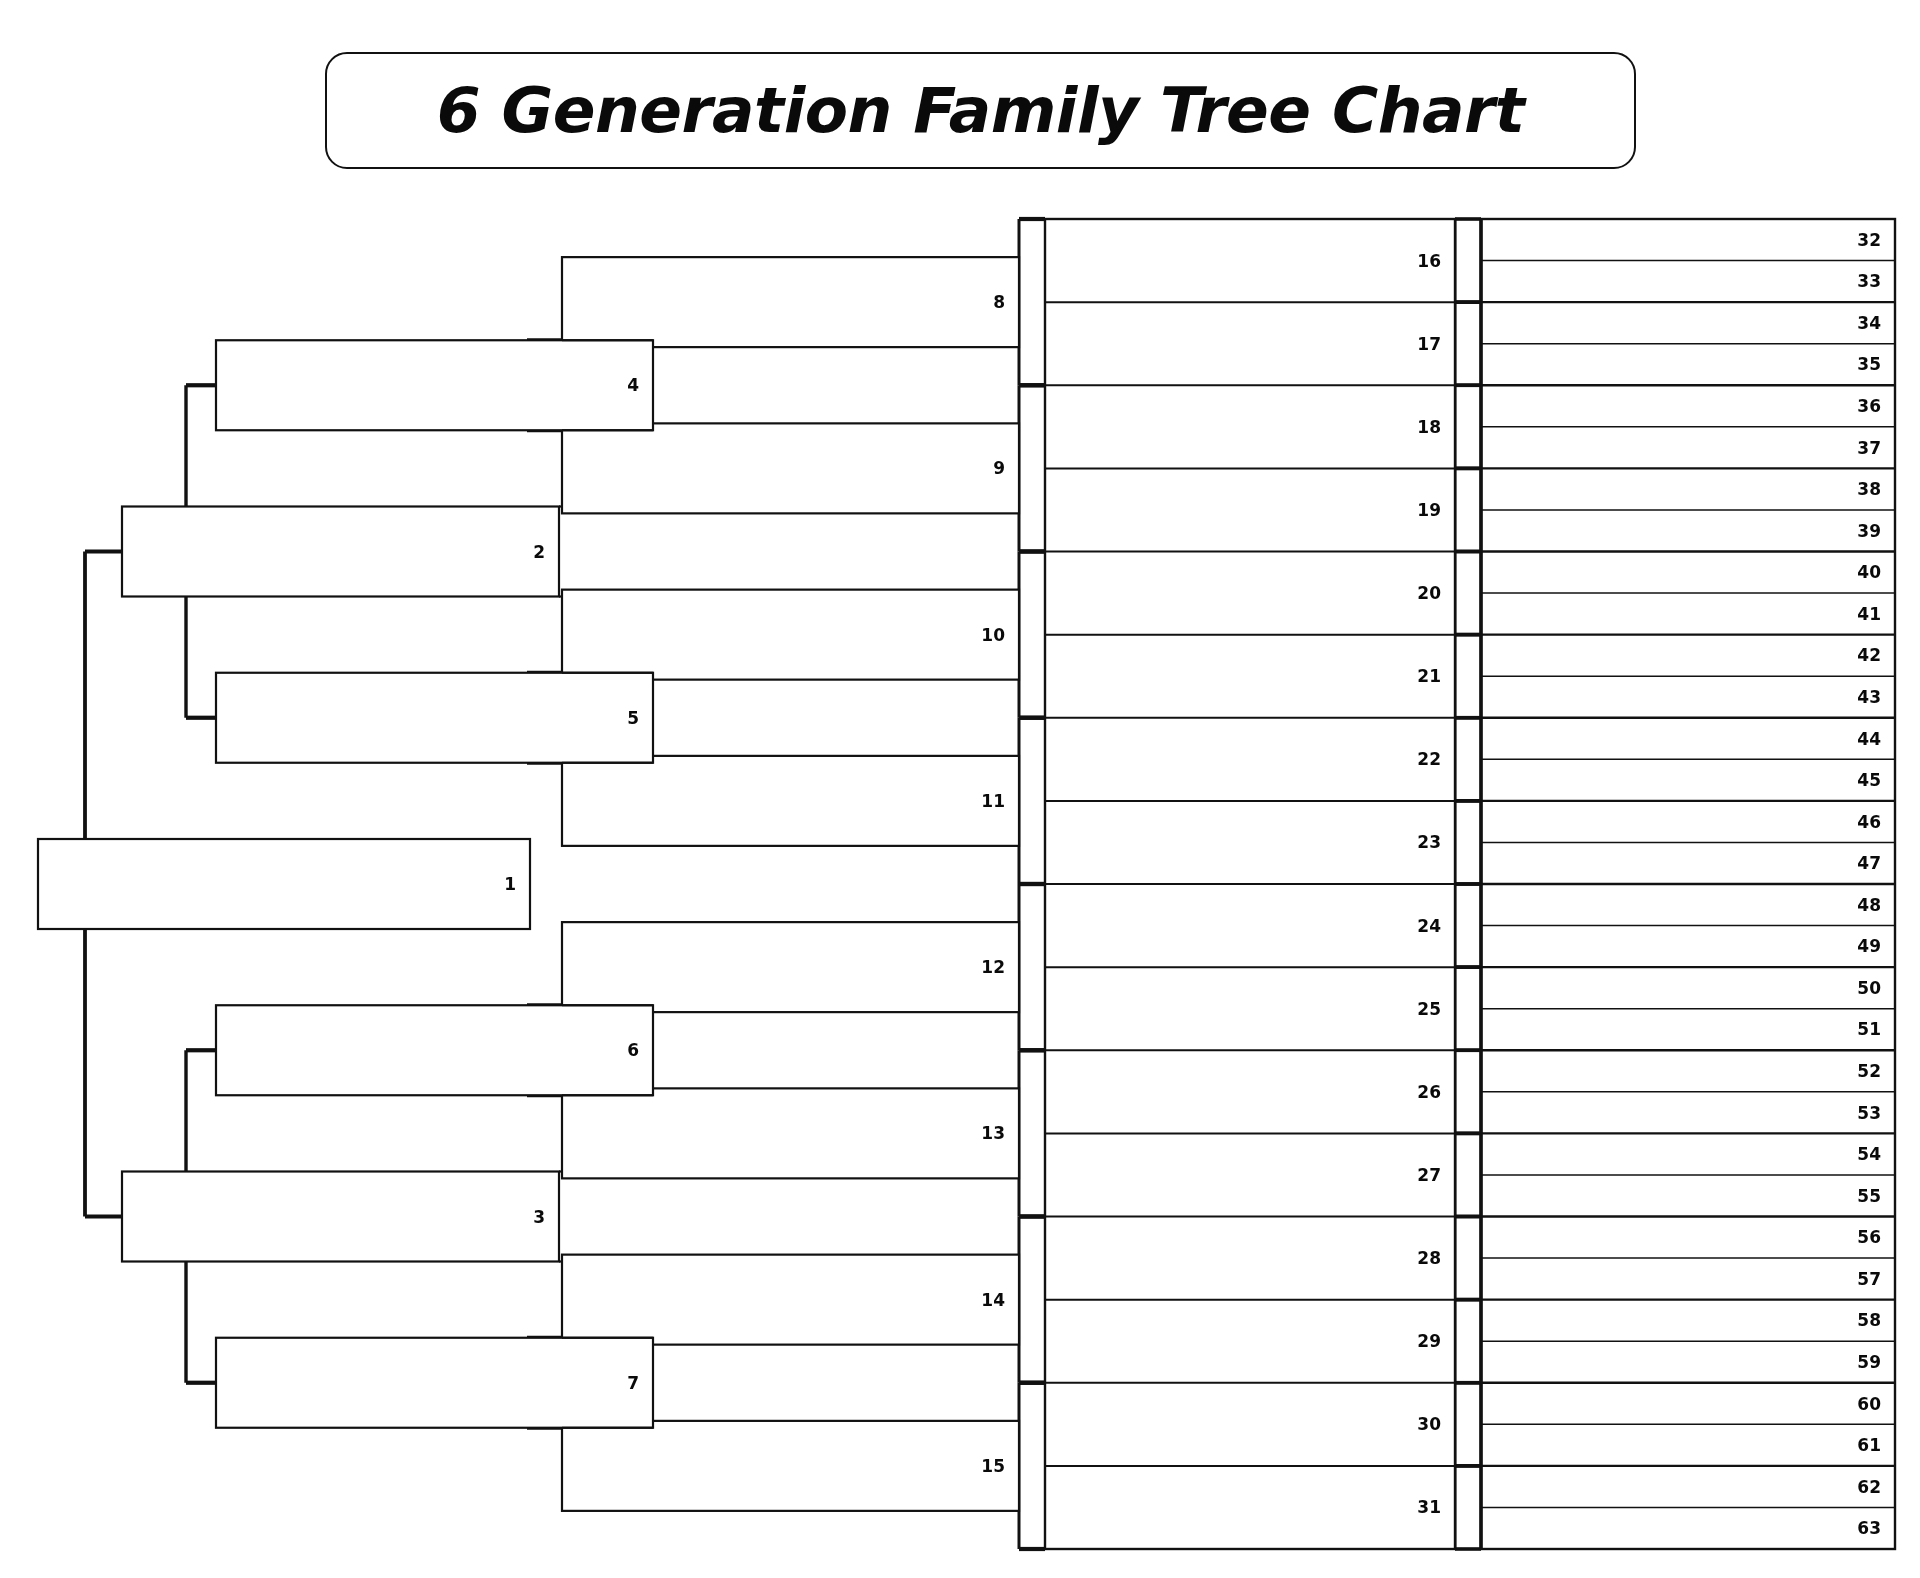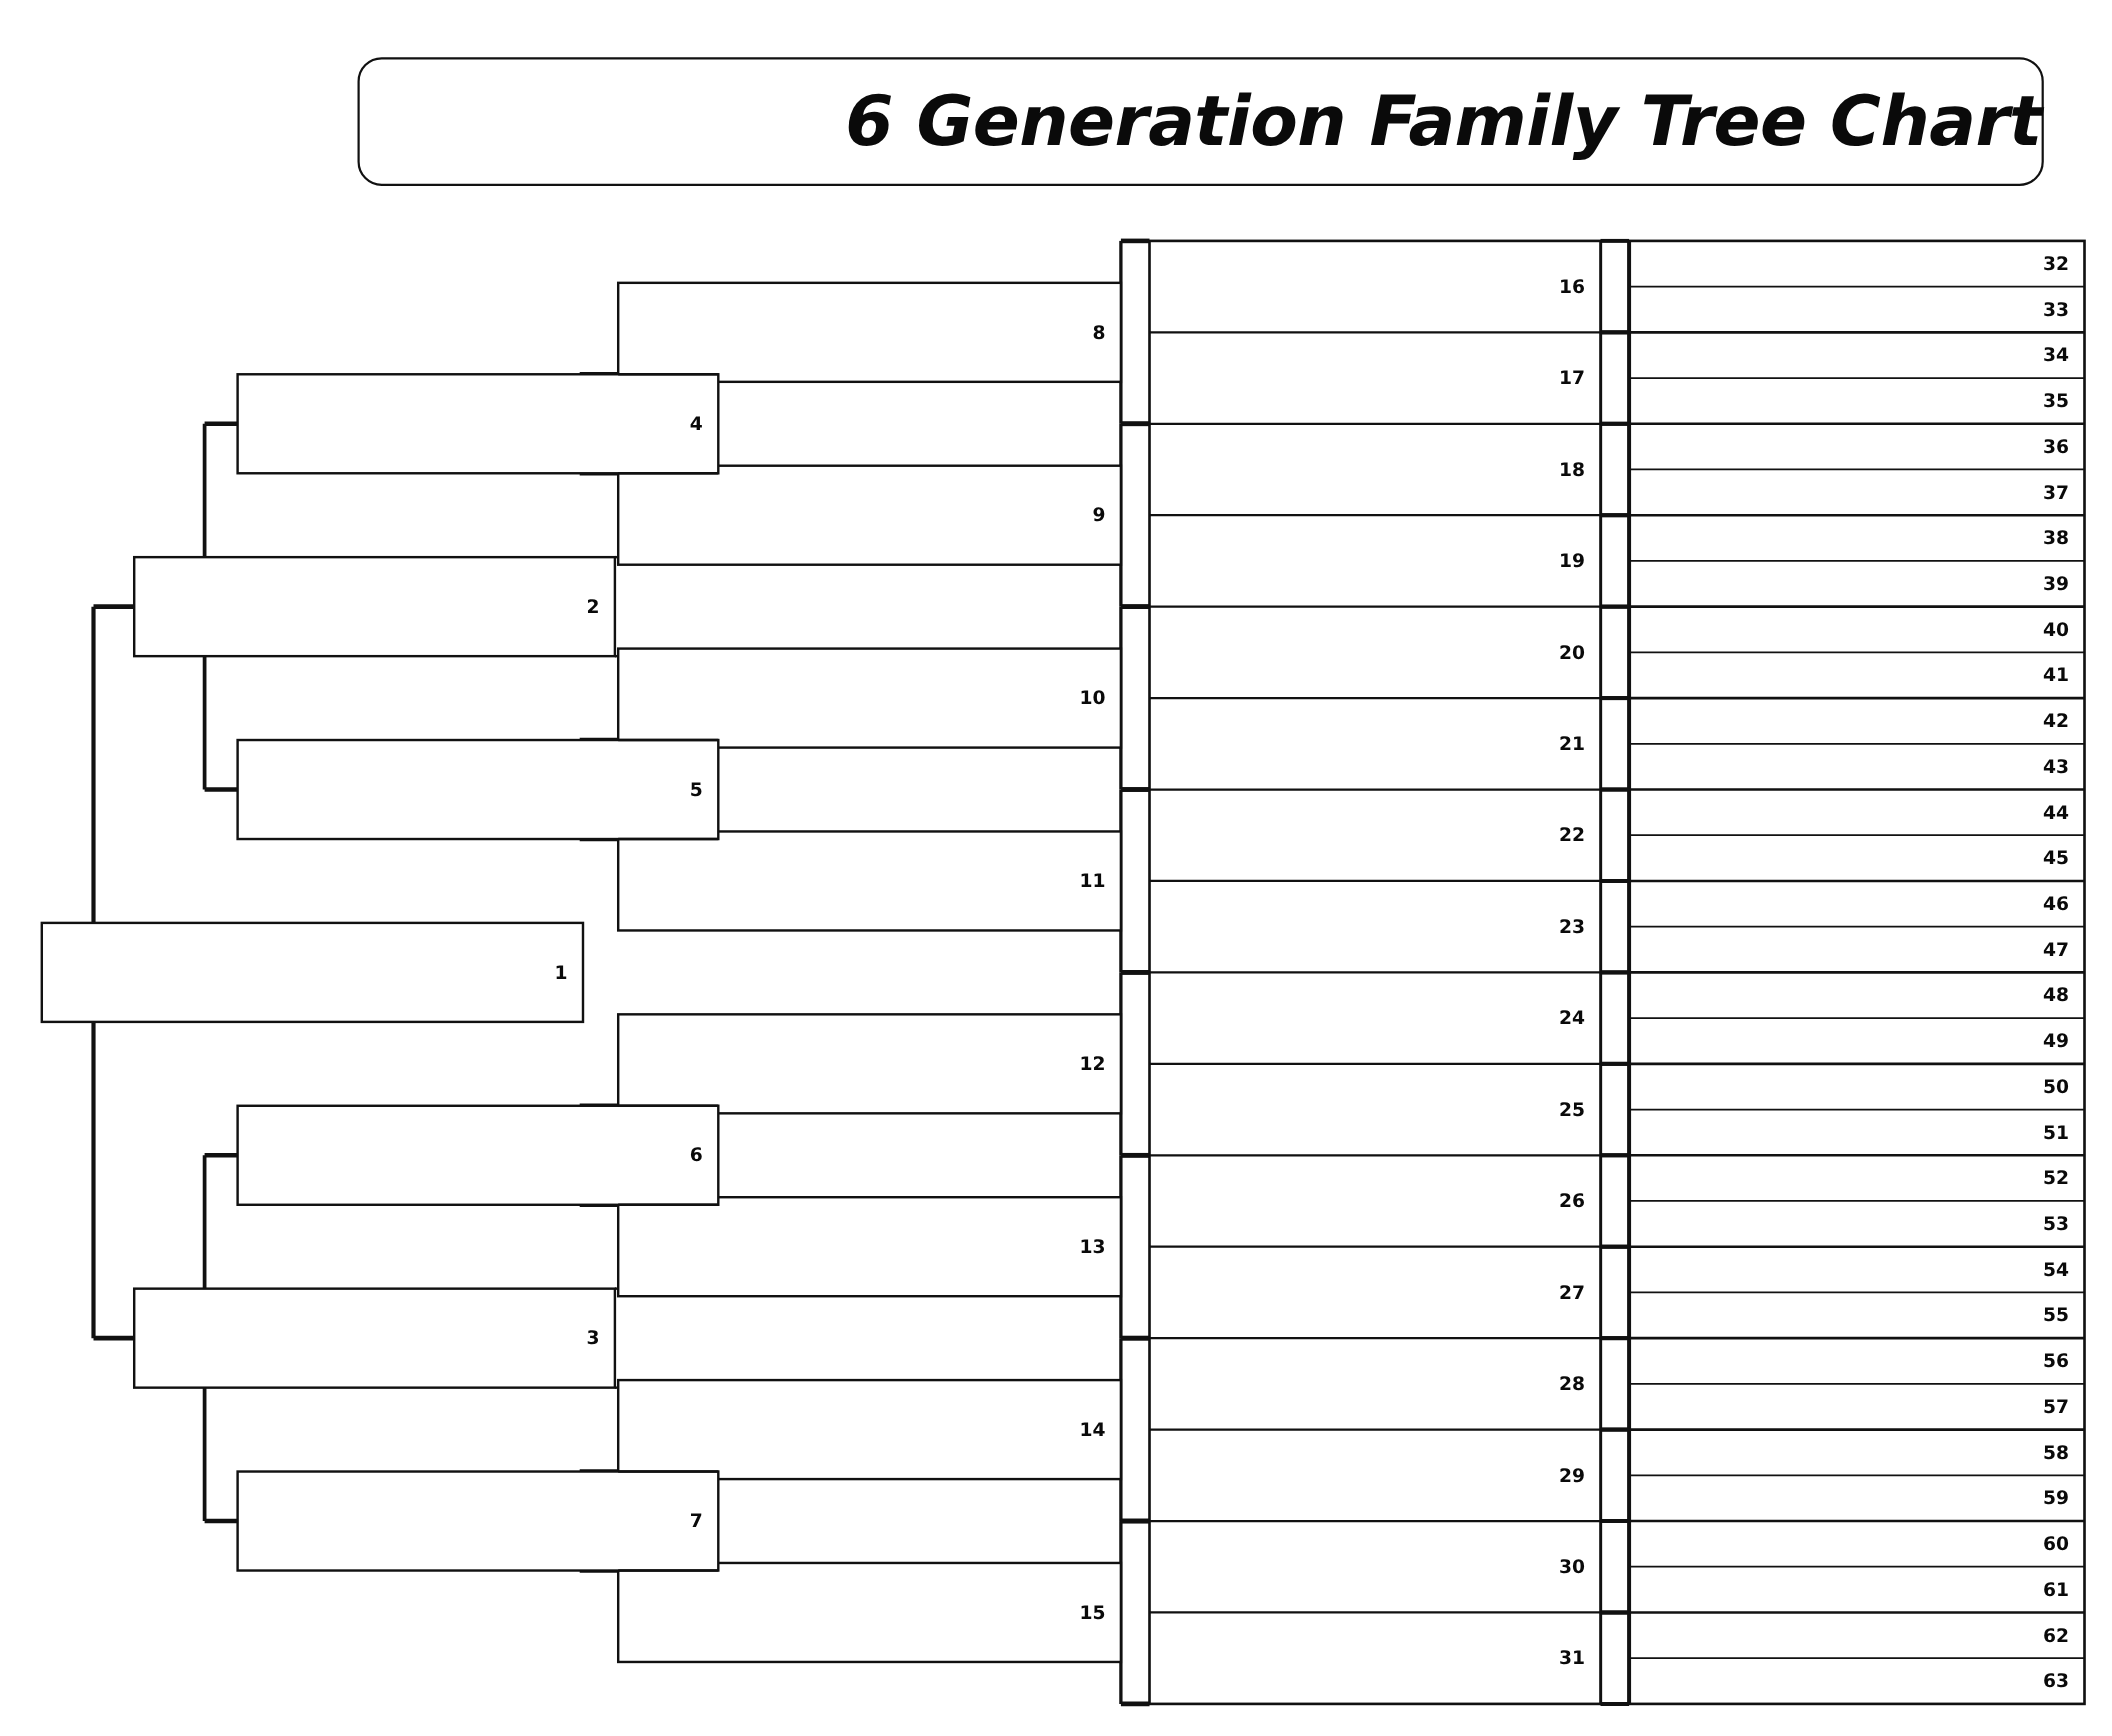--- a/index.html
+++ b/index.html
@@ -4,26 +4,26 @@
 <style>
   html,body{margin:0;padding:0;background:#ffffff;}
   body{width:1920px;height:1578px;font-family:"Liberation Sans",sans-serif;position:relative;overflow:hidden;}
 
   #chart-root{position:absolute;inset:0;}
 
   
   .title-frame{
     position:absolute;
     left:325px; top:52px;
-    width:1533px; height:117px;
+    width:1311px; height:117px;
     border:2.5px solid #111;
     border-radius:22px;
     box-sizing:border-box;
     background:#fff;
-    display:flex; align-items:center; justify-content:flex-end;
+    display:flex; align-items:center; justify-content:center;
   }
   .title-text{
     font-family:"DejaVu Sans","Liberation Sans",sans-serif;
     font-weight:700;
     font-style:italic;
     font-size:63px;
     letter-spacing:-0.5px;
     color:#0a0a0a;
     white-space:nowrap;
     line-height:1;

